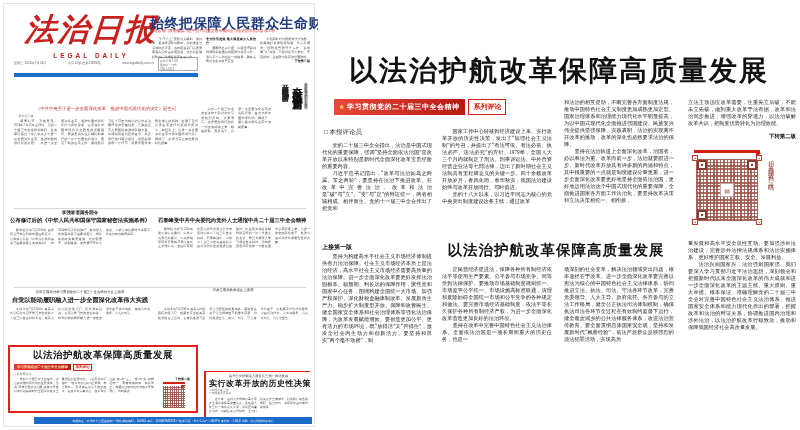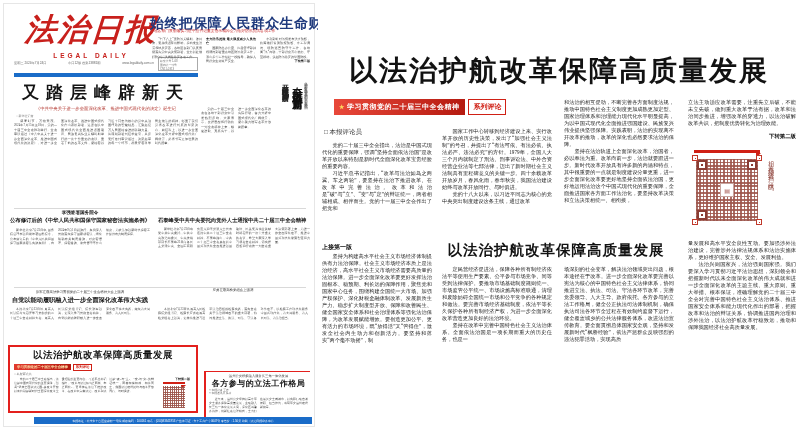--- a/index.html
+++ b/index.html
@@ -159,21 +159,20 @@
     <div class="abs tn-head">始终把保障人民群众生命财产安全放在首位</div>
     <div class="abs tn-sub">各地各部门贯彻落实习近平总书记重要指示精神全力做好防汛抗洪各项工作</div>
     <div class="abs tn-cols">
       <p>“七下八上”是防汛关键期。连日来，受持续强降雨影响，多地发生洪涝和地质灾害，各地区各部门认真贯彻落实党中央决策部署，全力以赴做好防汛抗洪抢险救灾各项工作。</p>
       <p class="tn-subhead">全力防汛抢险 最大限度减少人员伤亡</p>
       <p>国家防总办公室、应急管理部持续调度部署重点地区防汛救灾工作，派出多个工作组赴一线指导，确保人民群众生命财产安全。</p>
       <p>水利部针对汛情发布洪水预警，统筹做好监测预报预警、水工程调度、堤防巡查防守等工作。各地闻“汛”而动，干部群众齐心协力、守望相助，筑起防汛救灾的坚固防线。</p>
       <p class="jump" style="text-align:right">下转第二版</p>
     </div>
 
-    <div class="abs lead-head">又踏层峰辟新天</div>
     <div class="abs lead-sub">《中共中央关于进一步全面深化改革、推进中国式现代化的决定》诞生记</div>
     <div class="abs lead-by">□ 新华社记者</div>
     <div class="abs lead-cols">
       <p>盛夏时节，万物竞茂。2024年7月15日至18日，党的二十届三中全会胜利举行。全会审议通过《中共中央关于进一步全面深化改革、推进中国式现代化的决定》，对进一步全面深化改革、推进中国式现代化作出系统部署。这是在以中国式现代化全面推进强国建设、民族复兴伟业关键时期举行的一次十分重要的会议。重若千钧的改革文件，凝结着以习近平同志为核心的党中央治国理政的智慧结晶，汇聚起亿万人民团结奋进的磅礴力量。从谋划部署到征求意见，从反复打磨到审议通过，决定起草的每一个环节，都贯穿着科学民主依法的精神，彰显了我们党将改革进行到底的坚定决心。新征程上，以进一步全面深化改革开辟中国式现代化广阔前景，必将书写更加壮美的时代篇章。</p>
     </div>
 
     <div class="abs vert-body">
       <p style="text-indent:2em">党的二十届三中全会在各地干部群众中引发热烈反响。大家表示，要把思想和行动统一到全会精神上来，锐意进取、真抓实干，以进一步全面深化改革的实际行动，奋力开辟中国式现代化广阔前景，凝心聚力谱写改革开放新篇章。</p>
     </div>
     <div class="abs vert-head">
@@ -224,21 +223,21 @@
           <div class="qr" style="position:absolute; left:9px; top:9px; width:22px; height:22px;">
             <div class="qr-ribbon" style="left:0; top:-4px; width:22px; height:2px;"></div>
             <div class="qr-mini-pat"></div>
           </div>
         </div>
       </div>
     </div>
 
     <div class="abs wz-box">
       <div class="wz-kicker">温州公安积极融入服务长三角一体化发展</div>
-      <div class="wz-head">各方参与的立法工作格局</div>
+      <div class="wz-head">实行改革开放的历史性决策</div>
       <div class="wz-by">□ 本报记者 王春</div>
       <div class="wz-by">□ 本报通讯员 陈青</div>
       <div class="wz-cols">
         <p style="text-indent:2em">近年来，温州公安坚持以高水平安全服务保障高质量发展，主动融入长三角一体化发展大局，深化区域警务协作，创新社会治理模式，全力打造最具安全感城市，以实际行动忠诚履职、担当作为，书写平安温州建设新篇章。</p>
       </div>
     </div>
 
     <div class="abs footer-bar" style="background:#1a6cc8">
       <span>本报地址：北京市丰台区金家村一号院  邮政编码：100161  电话：(010)83341953  广告许可证：京丰工商广字0047号  零售价：1.50元  印刷：法治日报印务中心</span>
     </div>

